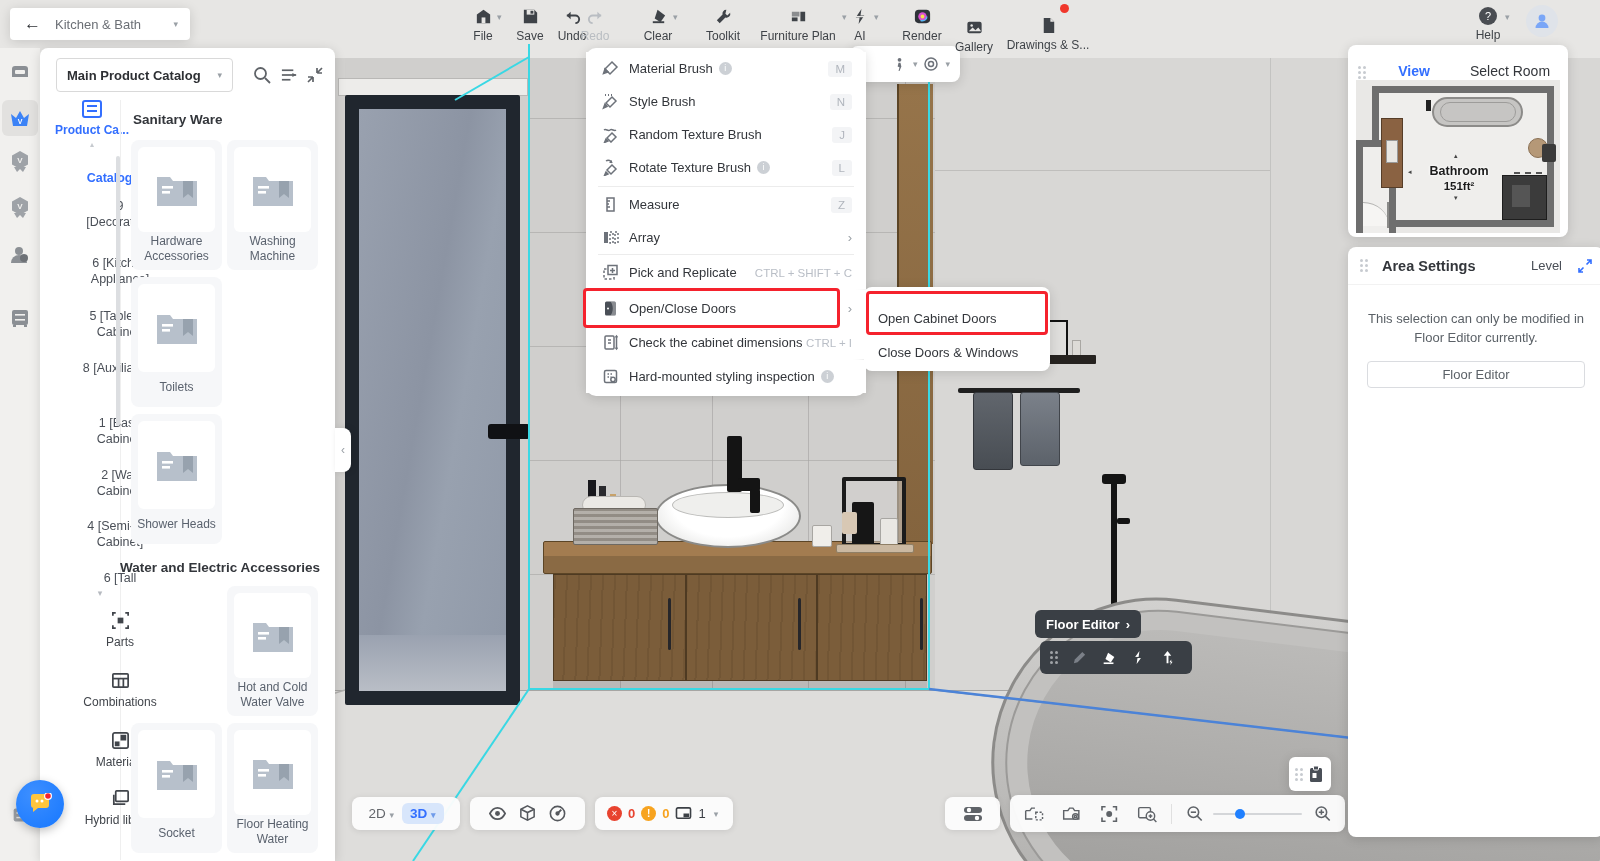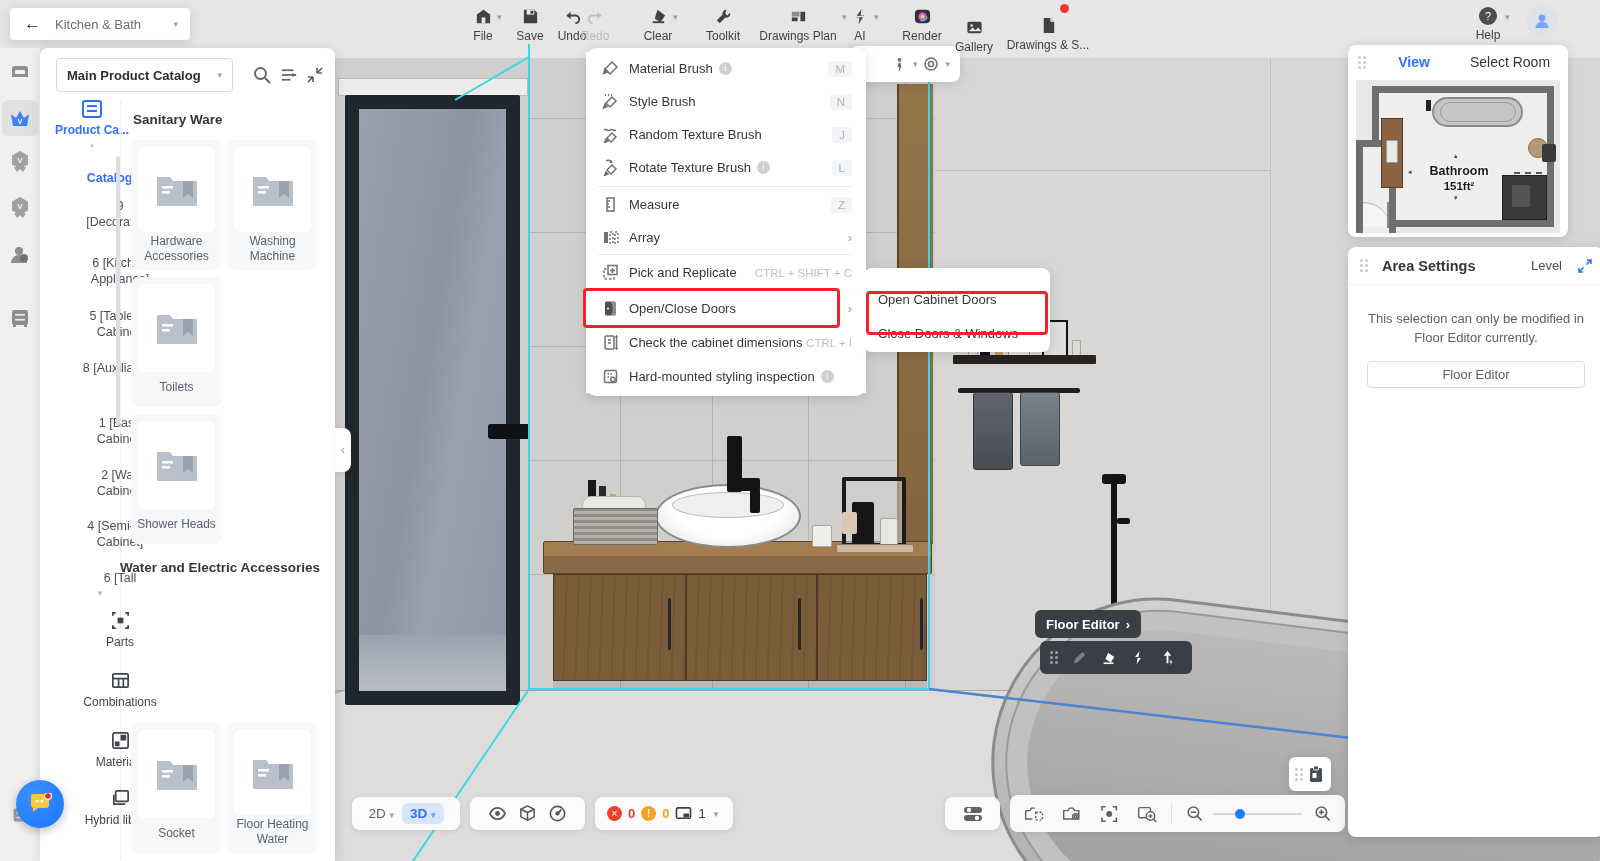--- a/index.html
+++ b/index.html
@@ -201,21 +201,21 @@
           <path d="M13 3a4 4 0 0 0-4 5L3 14l3 3 6-6a4 4 0 0 0 5-5l-3 3-2-2z"></path>
         </svg>
       <span class="lbl">Toolkit</span>
     </div>
     <div class="tbi" style="left:755px;top:7px;width:86px">
       <svg class="ic" viewBox="0 0 20 20" fill="currentColor">
           <rect x="3" y="5" width="8" height="5" opacity=".55"></rect>
           <rect x="12" y="5" width="5" height="10"></rect>
           <rect x="3" y="11" width="6" height="4"></rect>
         </svg>
-      <span class="lbl">Drawings Plan</span>
+      <span class="lbl">Furniture Plan</span>
     </div>
     <span class="caret abs" style="left:842px;top:12px">▾</span>
     <div class="tbi" style="left:832px;top:7px">
       <svg class="ic" viewBox="0 0 20 20" fill="currentColor">
           <path d="M11 2L5 11h4l-1 7 6-9h-4z"></path>
           <rect x="3" y="9.4" width="14" height="1.4" fill="#e7e6e4"></rect>
         </svg>
       <span class="lbl">AI</span>
     </div>
     <span class="caret abs" style="left:874px;top:12px">▾</span>
@@ -441,20 +441,31 @@
             <rect x="7" y="14" width="11" height="2.6" fill="#fff"></rect>
             <rect x="7" y="19" width="8" height="2.6" fill="#fff"></rect>
             <path d="M28 9h10v17l-5-4-5 4z" fill="#97a2ae"></path>
           </svg>
         </div>
       <div class="tlabel">Shower Heads</div>
     </div>
 
     <div class="sec-title" style="left:80px;top:512px">Water and Electric Accessories</div>
 
+    <div class="tile" style="left:187px;top:538px">
+      <div class="thumb">
+          <svg width="44" height="36" viewBox="0 0 44 36">
+            <path d="M2 5h13l3 4h24v25H2z" fill="#b7c0cb"></path>
+            <rect x="7" y="14" width="11" height="2.6" fill="#fff"></rect>
+            <rect x="7" y="19" width="8" height="2.6" fill="#fff"></rect>
+            <path d="M28 9h10v17l-5-4-5 4z" fill="#97a2ae"></path>
+          </svg>
+        </div>
+      <div class="tlabel">Hot and Cold Water Valve</div>
+    </div>
     <div class="tile" style="left:91px;top:675px">
       <div class="thumb">
           <svg width="44" height="36" viewBox="0 0 44 36">
             <path d="M2 5h13l3 4h24v25H2z" fill="#b7c0cb"></path>
             <rect x="7" y="14" width="11" height="2.6" fill="#fff"></rect>
             <rect x="7" y="19" width="8" height="2.6" fill="#fff"></rect>
             <path d="M28 9h10v17l-5-4-5 4z" fill="#97a2ae"></path>
           </svg>
         </div>
       <div class="tlabel">Socket</div>
@@ -564,34 +575,34 @@
       <svg viewBox="0 0 17 17" fill="none" stroke="currentColor" stroke-width="1.5">
           <rect x="2.5" y="2.5" width="12" height="12" rx="1.5"></rect>
           <path d="M5.5 6h6M5.5 9h4" stroke-dasharray="1.5 1.5"></path>
           <circle cx="11" cy="11.5" r="2.2"></circle>
         </svg>
       <span class="mlabel">Hard-mounted styling inspection</span>
         <span class="info-dot">i</span>
     </div>
   </div>
 
-  <div class="panel" style="left:864px;top:268px;width:186px;height:84px;border-radius:8px;z-index:30">
+  <div class="panel" style="left:864px;top:287px;width:186px;height:84px;border-radius:8px;z-index:30">
     <div style="position:absolute;left:0;top:14px;width:186px;height:34px;display:flex;align-items:center;padding-left:14px;font-size:13px;color:#33363b;cursor:pointer">
         <span>Open Cabinet Doors</span>
       </div>
     <div style="position:absolute;left:0;top:48px;width:186px;height:34px;display:flex;align-items:center;padding-left:14px;font-size:13px;color:#33363b;cursor:pointer">
         <span>Close Doors &amp; Windows</span>
       </div>
   </div>
 
   <div class="annot" style="left:583px;top:288px;width:257px;height:40px"></div>
   <div class="annot" style="left:866px;top:291px;width:182px;height:44px"></div>
 
   <div class="panel" style="left:1348px;top:45px;width:220px;height:192px;z-index:20">
-    <div style="display:flex;align-items:center;height:34px;padding:0 10px">
+    <div style="display:flex;align-items:flex-end;height:34px;padding:0 10px">
       <span class="handle">
           <i></i>
           <i></i>
           <i></i>
           <i></i>
           <i></i>
           <i></i>
         </span>
       <span style="flex:1;text-align:center;font-size:14px;font-weight:bold;color:#336fff;cursor:pointer">View</span>
       <span style="flex:1;text-align:center;font-size:14px;color:#33363b;cursor:pointer">Select Room</span>

